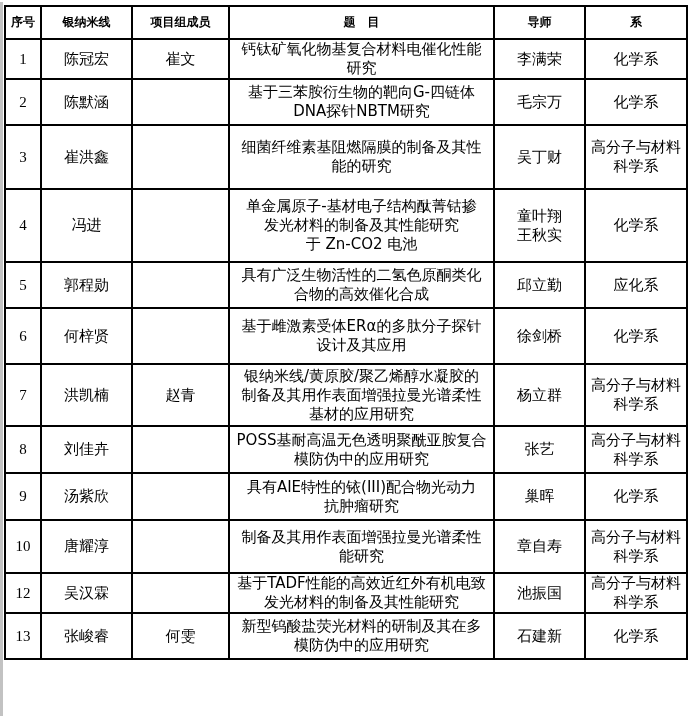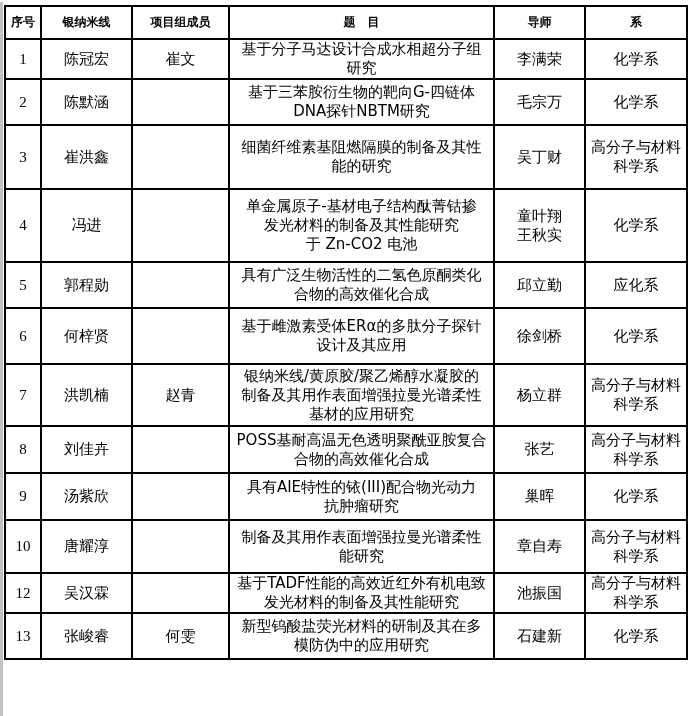--- a/index.html
+++ b/index.html
@@ -83,21 +83,21 @@
         <th>题　目</th>
         <th>导师</th>
         <th>系</th>
       </tr>
     </thead>
     <tbody id="tbody">
         <tr style="height: 38px;">
           <td class="c-no">1</td>
           <td class="c-leader">陈冠宏</td>
           <td class="c-members">崔文</td>
-          <td class="c-title">基于分子马达设计合成水相超分子组
+          <td class="c-title">钙钛矿氧化物基复合材料电催化性能
 研究</td>
           <td class="c-advisor">李满荣</td>
           <td class="c-dept">化学系</td>
         </tr>
         <tr style="height: 46px;">
           <td class="c-no">2</td>
           <td class="c-leader">陈默涵</td>
           <td class="c-members"></td>
           <td class="c-title">基于三苯胺衍生物的靶向G-四链体
 DNA探针NBTM研究</td>
@@ -152,21 +152,21 @@
 基材的应用研究</td>
           <td class="c-advisor">杨立群</td>
           <td class="c-dept">高分子与材料
 科学系</td>
         </tr>
         <tr style="height: 47px;">
           <td class="c-no">8</td>
           <td class="c-leader">刘佳卉</td>
           <td class="c-members"></td>
           <td class="c-title">POSS基耐高温无色透明聚酰亚胺复合
-合物的高效催化合成</td>
+模防伪中的应用研究</td>
           <td class="c-advisor">张艺</td>
           <td class="c-dept">高分子与材料
 科学系</td>
         </tr>
         <tr style="height: 47px;">
           <td class="c-no">9</td>
           <td class="c-leader">汤紫欣</td>
           <td class="c-members"></td>
           <td class="c-title">具有AIE特性的铱(III)配合物光动力
 抗肿瘤研究</td>

